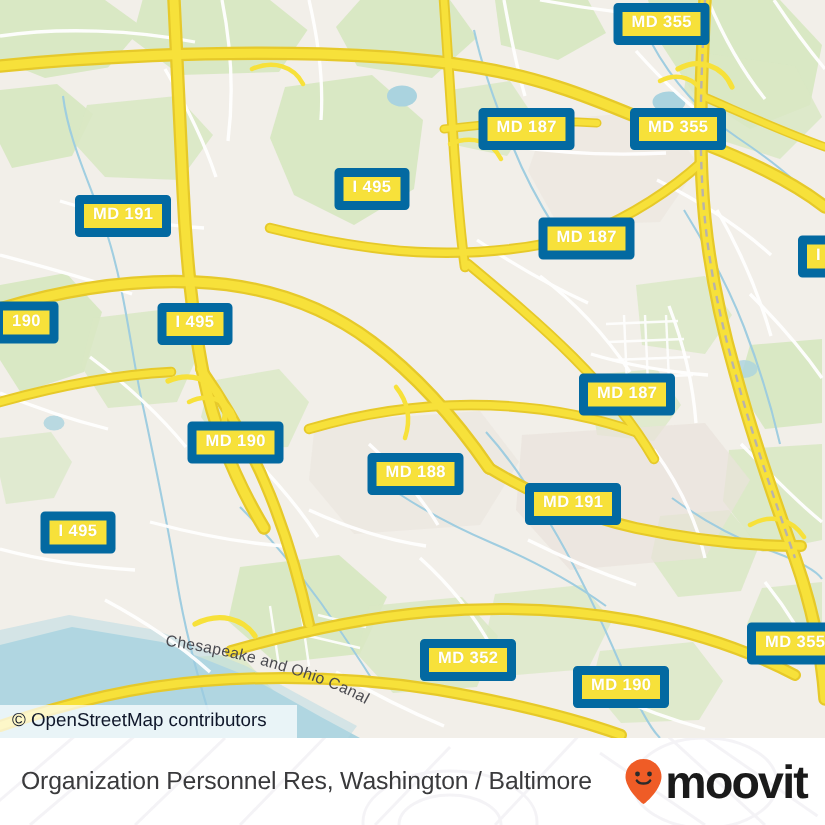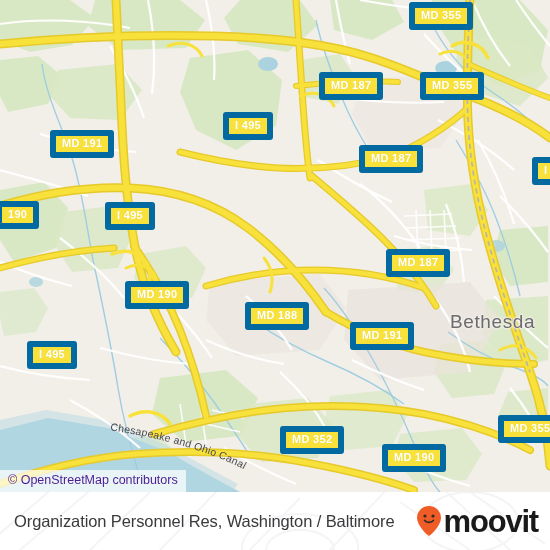--- a/index.html
+++ b/index.html
@@ -57,23 +57,23 @@
     fill:#4a4a50;
     font-family:"Liberation Sans", sans-serif;
     font-size:10.5px;
     letter-spacing:.2px;
   }
 
   
   #attribution{
     position:absolute;left:0;bottom:0;
     background:rgba(255,255,255,.72);
-    color:#4c1d95;
+    color:#0f172a;
     font-size:12.5px;
-    padding:3px 8px 4px 8px;
+    padding:3px 20px 4px 8px;
     line-height:15px;
     white-space:nowrap;
   }
 
   
   #popup{
     position:absolute;left:190px;top:126px;width:170px;
     filter:drop-shadow(0 1px 3px rgba(0,0,0,.30));
   }
   #popup-head{
@@ -332,21 +332,20 @@
     <div class="shield" style="left:386px;top:249px;">MD 187</div>
     <div class="shield" style="left:-4px;top:201px;">190</div>
     <div class="shield" style="left:125px;top:281px;">MD 190</div>
     <div class="shield" style="left:245px;top:302px;">MD 188</div>
     <div class="shield" style="left:350px;top:322px;">MD 191</div>
     <div class="shield" style="left:27px;top:341px;">I 495</div>
     <div class="shield" style="left:498px;top:415px;">MD 355</div>
     <div class="shield" style="left:280px;top:426px;">MD 352</div>
     <div class="shield" style="left:382px;top:444px;">MD 190</div>
 
-    <div class="place-label" style="left:450px;top:311px;">Bethesda</div>
 
     <div id="attribution">© OpenStreetMap contributors</div>
 
 
   </div>
 
   <div id="footer">
     <svg id="footer-watermark" viewBox="0 0 550 58">
       <g stroke="#eceaf0" stroke-width="2" fill="none">
         <path d="M-10,50 L60,-10"></path>

